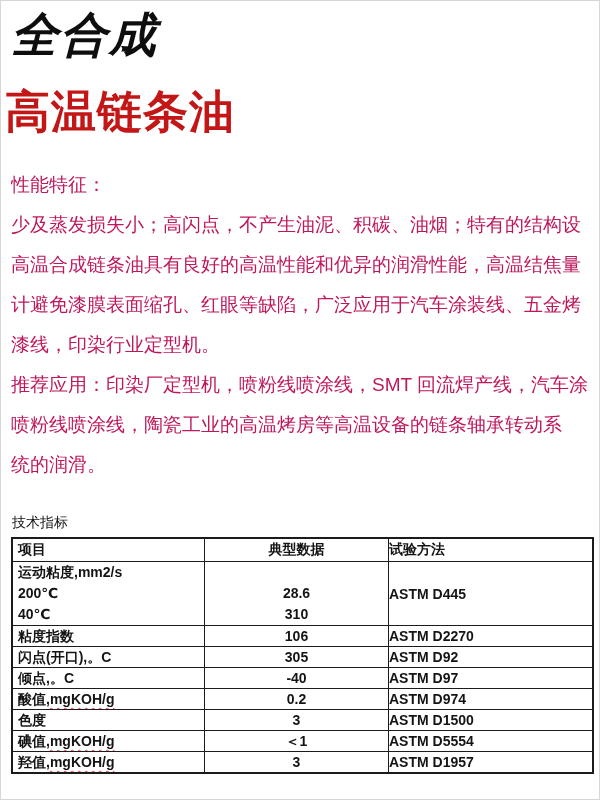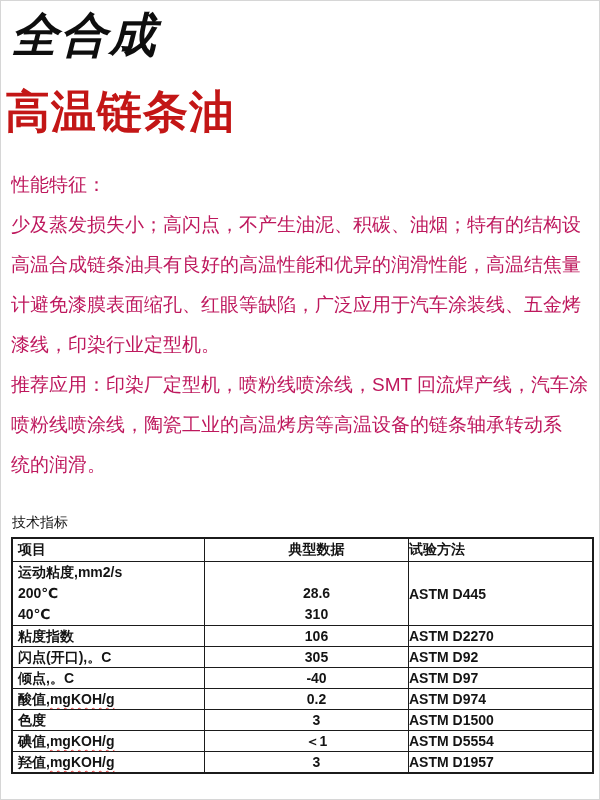--- a/index.html
+++ b/index.html
@@ -28,21 +28,21 @@
   table.specs{
     position:absolute;top:536px;left:10px;width:583px;
     border-collapse:collapse;table-layout:fixed;
     border:2px solid #1b1b1b;
     font-size:14px;font-weight:700;color:#141414;
   }
   .specs th,.specs td{border:1px solid #1b1b1b;padding:0;overflow:hidden;}
   .specs th{height:22px;text-align:center;font-weight:700;}
   .specs td{height:20px;line-height:20px;}
   .specs .c1{width:186px;text-align:left;padding-left:5px;}
-  .specs .c2{width:183px;text-align:center;padding-left:20px;}
+  .specs .c2{width:183px;text-align:center;}
   .specs .c3{text-align:left;}
   .specs tr.vis td{height:63px;}
   .specs tr.vis .subline{height:21px;line-height:21px;}
   .sq{
     text-decoration:underline;
     text-decoration-style:wavy;
     text-decoration-color:#e23b3b;
     text-decoration-thickness:1px;
     text-underline-offset:3px;
   }

